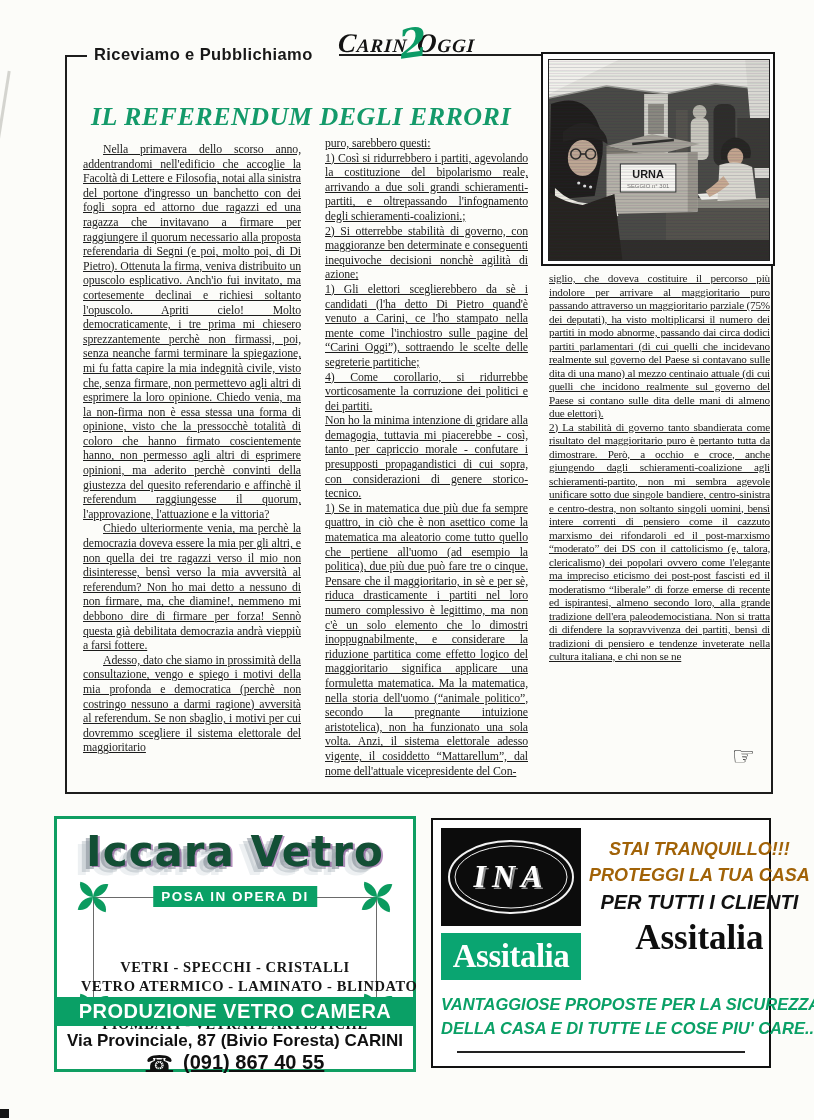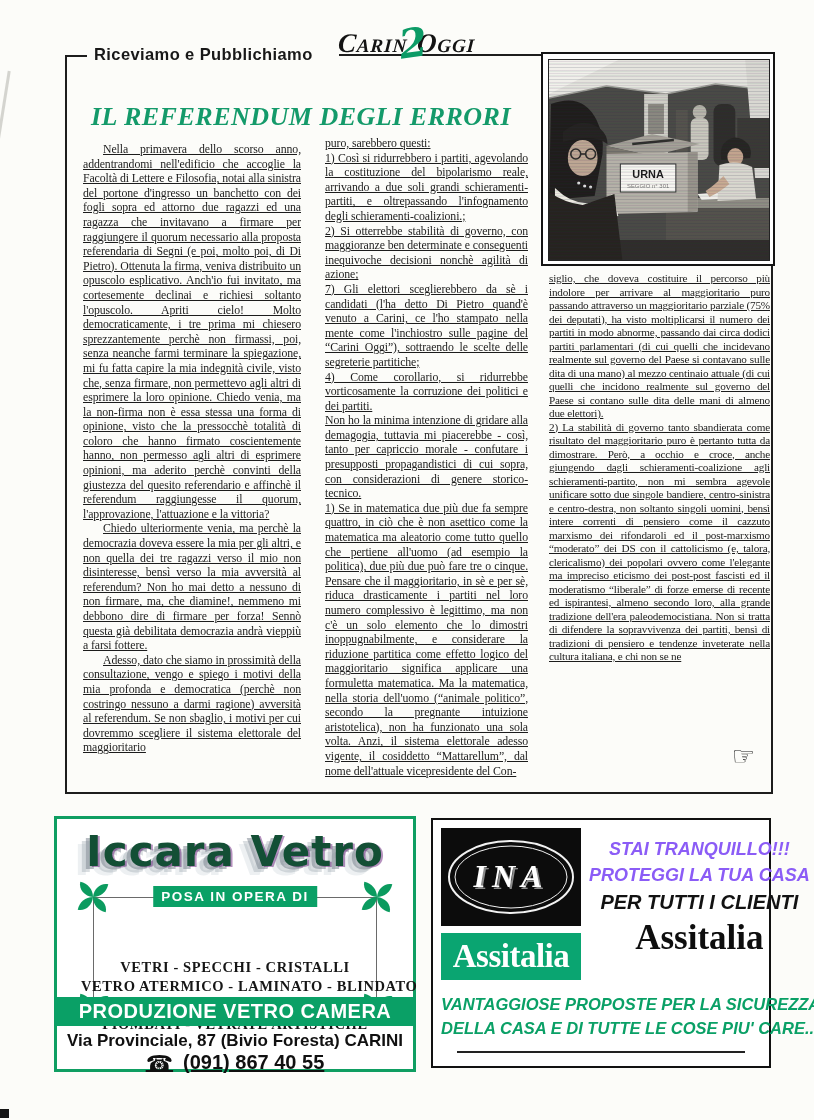--- a/index.html
+++ b/index.html
@@ -70,21 +70,21 @@
 
   
   .ad-ina{position:absolute;left:431px;top:818px;width:340px;height:250px;background:#fff;
           border:2.5px solid #111;box-sizing:border-box;padding:8px 8px 0;}
   .ina-top{display:flex;gap:8px;height:160px;}
   .ina-left{width:154px;display:flex;flex-direction:column;}
   .ina-black{height:98px;background:#0c0c0c;display:flex;align-items:center;justify-content:center;}
   .ina-green{height:47px;margin-top:7px;background:#0aa571;color:#fff;display:flex;align-items:center;justify-content:center;
              font:800 33px "Liberation Serif",serif;letter-spacing:-.5px;}
   .ina-right{flex:1;text-align:center;padding-top:8px;white-space:nowrap;}
-  .ina-l1,.ina-l2{font:italic 800 18px "Liberation Sans",sans-serif;color:#8b5cf6;line-height:26px;}
+  .ina-l1,.ina-l2{font:italic 800 18px "Liberation Sans",sans-serif;color:#a16207;line-height:26px;}
   .ina-l3{font:italic 800 20px "Liberation Sans",sans-serif;color:#121212;line-height:29px;}
   .ina-brand{font:800 35px "Liberation Serif",serif;color:#0e0e0e;margin-top:1px;}
   .ina-l4,.ina-l5{text-align:center;font:italic 800 16.5px "Liberation Sans",sans-serif;color:#0aa066;line-height:24px;white-space:nowrap;}
   .ina-l4{margin-top:4px;}
   .ina-hr{border-top:2px solid #222;margin:11px 16px 7px;}
   .ina-footer{text-align:center;font:400 16.5px "Liberation Serif",serif;color:#121212;white-space:nowrap;}
 </style>
 </head>
 <body>
 
@@ -154,21 +154,21 @@
 
     <div class="col col-1">
       <p>Nella primavera dello scorso anno, addentrandomi nell'edificio che accoglie la Facoltà di Lettere e Filosofia, notai alla sinistra del portone d'ingresso un banchetto con dei fogli sopra ed attorno due ragazzi ed una ragazza che invitavano a firmare per raggiungere il quorum necessario alla proposta referendaria di Segni (e poi, molto poi, di Di Pietro). Ottenuta la firma, veniva distribuito un opuscolo esplicativo. Anch'io fui invitato, ma cortesemente declinai e richiesi soltanto l'opuscolo. Apriti cielo! Molto democraticamente, i tre prima mi chiesero sprezzantemente perchè non firmassi, poi, senza neanche farmi terminare la spiegazione, mi fu fatta capire la mia indegnità civile, visto che, senza firmare, non permettevo agli altri di esprimere la loro opinione. Chiedo venia, ma la non-firma non è essa stessa una forma di opinione, visto che la pressocchè totalità di coloro che hanno firmato coscientemente hanno, non permesso agli altri di esprimere opinioni, ma aderito perchè convinti della giustezza del quesito referendario e affinchè il referendum raggiungesse il quorum, l'approvazione, l'attuazione e la vittoria?</p>
       <p>Chiedo ulteriormente venia, ma perchè la democrazia doveva essere la mia per gli altri, e non quella dei tre ragazzi verso il mio non disinteresse, bensì verso la mia avversità al referendum? Non ho mai detto a nessuno di non firmare, ma, che diamine!, nemmeno mi debbono dire di firmare per forza! Sennò questa già debilitata democrazia andrà vieppiù a farsi fottere.</p>
       <p>Adesso, dato che siamo in prossimità della consultazione, vengo e spiego i motivi della mia profonda e democratica (perchè non costringo nessuno a darmi ragione) avversità al referendum.  Se non sbaglio, i motivi per cui dovremmo sceglie­re il sistema elettorale del maggioritario</p>
     </div>
     <div class="col col-2">
       <p class="cont">puro, sarebbero questi:</p>
       <p class="cont">1) Così si ridurrebbero i partiti, agevolando la costituzione del bipolarismo reale, arrivando a due soli grandi schieramenti-partiti, e oltrepassando l'infognamento degli schieramenti-coalizioni.;</p>
       <p class="cont">2) Si otterrebbe stabilità di governo, con maggioranze ben determinate e conseguenti inequivoche decisioni nonchè agilità di azione;</p>
-      <p class="cont">7) Gli elettori sceglierebbero da sè i candidati (l'ha detto Di Pietro quand'è venuto a Carini, ce l'ho stampato nella mente come l'inchiostro sulle pagine del “Carini Oggi”), sottraendo le scelte delle segreterie partitiche;</p>
+      <p class="cont">1) Gli elettori sceglierebbero da sè i candidati (l'ha detto Di Pietro quand'è venuto a Carini, ce l'ho stampato nella mente come l'inchiostro sulle pagine del “Carini Oggi”), sottraendo le scelte delle segreterie partitiche;</p>
       <p class="cont">4) Come corollario, si ridurrebbe vorticosamente la corruzione dei politici e dei partiti.</p>
       <p class="cont">Non ho la minima intenzione di gridare alla demagogia, tuttavia mi piacerebbe - così, tanto per capriccio morale - confutare i presupposti propagandistici di cui sopra, con considerazioni di genere storico-tecnico.</p>
       <p class="cont">1) Se in matematica due più due fa sempre quattro, in ciò che è non asettico come la matematica ma aleatorio come tutto quello che pertiene all'uomo (ad esempio la politica), due più due può fare tre o cinque. Pensare che il maggioritario, in sè e per sè, riduca drasticamente i partiti nel loro numero complessivo è legittimo, ma non c'è un solo elemento che lo dimostri inoppugnabilmente, e considerare la riduzione partitica come effetto logico del maggioritario significa applicare una formuletta matematica. Ma la matematica, nella storia dell'uomo (“animale politico”, secondo la pregnante intuizione aristotelica), non ha funzionato una sola volta. Anzi, il sistema elettorale adesso vigente, il cosiddetto “Mattarellum”, dal nome dell'attuale vicepresidente del Con-</p>
     </div>
     <div class="col col-3">
       <p class="cont">siglio, che doveva costituire il percorso più indolore per arrivare al maggioritario puro passando attraverso un maggioritario parziale  (75% dei deputati), ha visto moltiplicarsi il numero dei partiti in modo abnorme, passando dai circa dodici partiti parlamentari (di cui quelli che incidevano  realmente sul governo del Paese si contavano sulle dita di una mano) al mezzo centinaio attuale (di cui quelli che incidono realmente sul governo del Paese si contano sulle dita delle mani di almeno due elettori).</p>
       <p class="cont">2) La stabilità di governo tanto sbandierata come risultato del maggioritario puro è pertanto tutta da dimostrare. Però, a occhio e croce, anche giungendo dagli schieramenti-coalizione agli schieramenti-partito, non mi sembra agevole unificare sotto due singole bandiere, centro-sinistra e centro-destra, non soltanto singoli uomini, bensì intere correnti di pensiero come il cazzuto marxismo dei rifondaroli ed il post-marxismo “moderato” dei DS con il cattolicismo (e, talora, clericalismo) dei popolari ovvero come l'elegante ma impreciso eticismo dei post-post fascisti ed il moderatismo “liberale” di forze emerse di recente ed ispirantesi, almeno secondo loro, alla grande tradizione dell'era paleodemocistiana. Non si tratta di difendere la sopravvivenza dei partiti, bensì di tradizioni di pensiero e tendenze inveterate nella cultura italiana, e chi non se ne</p>
     </div>
     <div class="hand">☞</div>
   </div>

